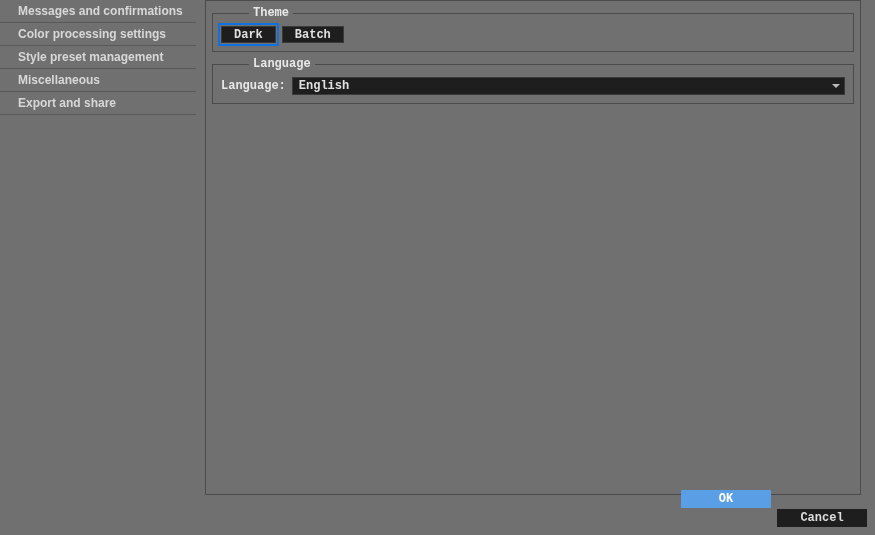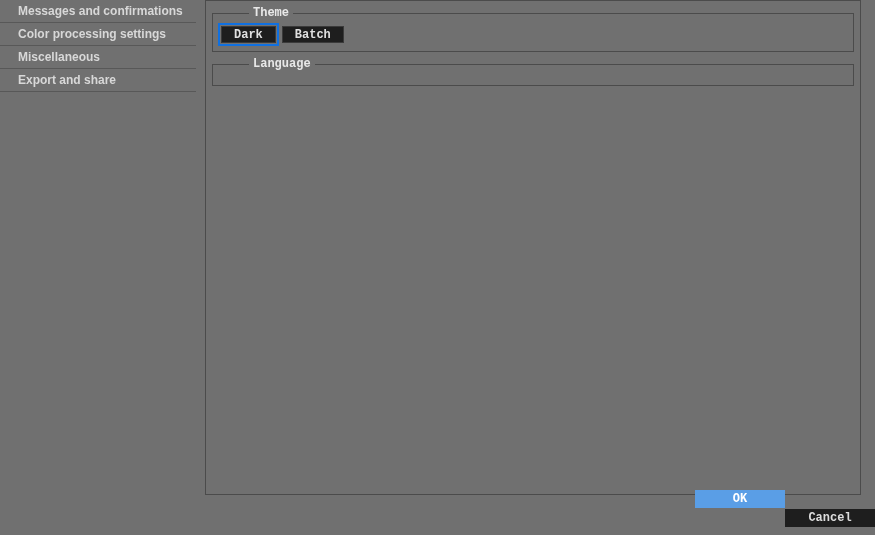--- a/index.html
+++ b/index.html
@@ -101,23 +101,24 @@
       right: 4px;
       top: 50%;
       transform: translateY(-50%);
       width: 0; height: 0;
       border-left: 4px solid transparent;
       border-right: 4px solid transparent;
       border-top: 4px solid #bbb;
     }
     .footer {
       position: absolute;
-      right: 0;
+      right: 8px;
       bottom: 8px;
       display: flex;
+      gap: 6px;
     }
     .footer-btn {
       width: 90px;
       height: 18px;
       font-family: "Courier New", monospace;
       font-size: 12px;
       display: flex;
       align-items: center;
       justify-content: center;
       cursor: pointer;
@@ -130,20 +131,23 @@
 <body>
 
 <div class="sidebar">
   <div class="sidebar-item first">
     <span>Messages and confirmations</span>
   </div>
   <div class="sidebar-item">
     <span>Color processing settings</span>
   </div>
   <div class="sidebar-item">
+    <span>Style preset management</span>
+  </div>
+  <div class="sidebar-item">
     <span>Miscellaneous</span>
   </div>
   <div class="sidebar-item">
     <span>Export and share</span>
   </div>
 </div>
 
 <div class="main">
   <div class="fieldset">
     <span class="legend">Theme</span>
@@ -152,20 +156,27 @@
         <span>Dark</span>
       </div>
       <div class="theme-btn">
         <span>Batch</span>
       </div>
     </div>
   </div>
 
   <div class="fieldset">
     <span class="legend">Language</span>
+    <div class="lang-row">
+      <span class="lang-label">Language:</span>
+      <div class="lang-select">
+        <span>English</span>
+        <span class="chev"></span>
+      </div>
+    </div>
   </div>
 </div>
 
 <div class="footer">
   <div class="footer-btn btn-ok">
     <span>OK</span>
   </div>
   <div class="footer-btn btn-cancel">
     <span>Cancel</span>
   </div>

